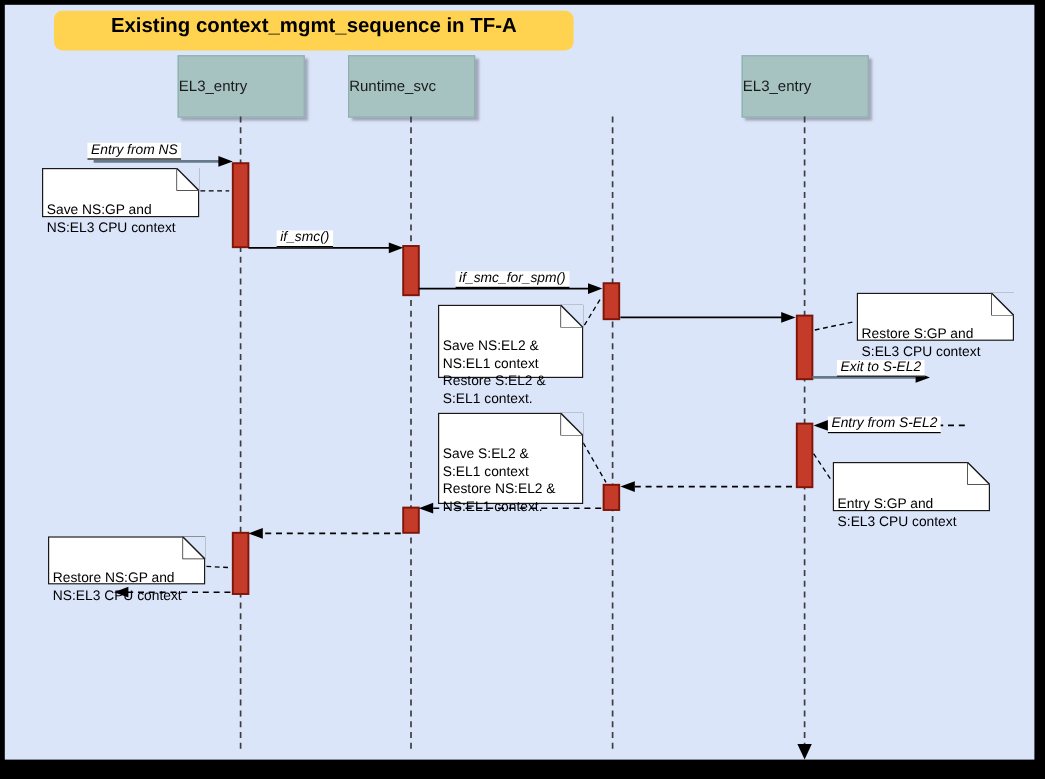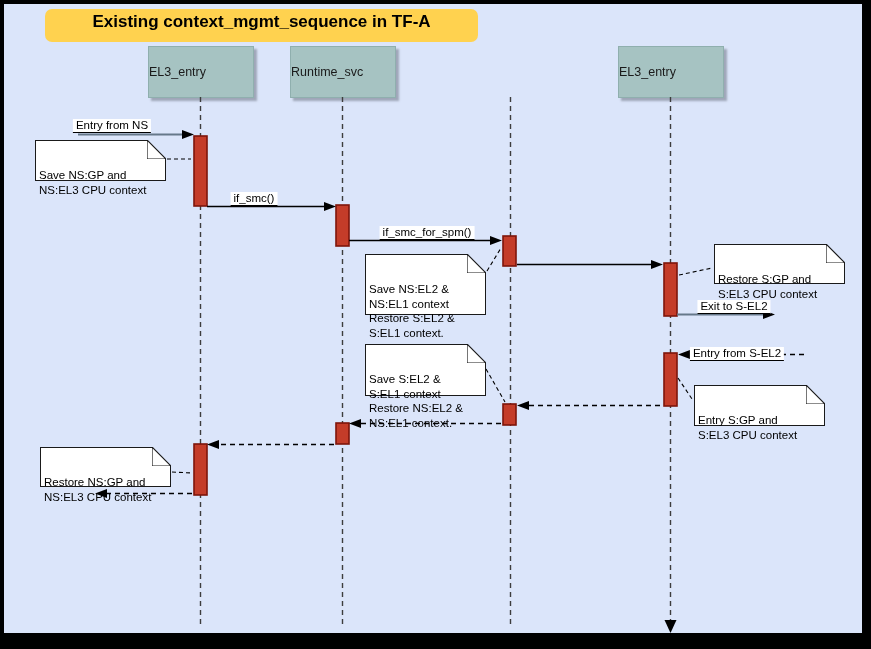--- a/index.html
+++ b/index.html
@@ -22,21 +22,21 @@
   .head{
     position:absolute;top:46px;width:104px;height:50px;background:var(--header-bg);
     border:1px solid #8fafae;box-shadow:3px 3px 2px rgba(110,115,130,.55);
     display:flex;align-items:center;justify-content:flex-start;
     font-size:12.5px;color:var(--ink);
   }
   svg.overlay{position:absolute;left:0;top:0;}
   .mlabel{
     position:absolute;transform:translateX(-50%);background:#fff;
     border-bottom:1px solid #000;padding:0 3px 1px 3px;white-space:nowrap;
-    font-size:11.5px;color:#000;line-height:12px;
+    font-size:11.5px;color:#000;line-height:12px;font-style:italic;
   }
   .note{
     position:absolute;background:var(--note-bg);border:1px solid var(--ink);
     box-sizing:border-box;
   }
   .note-text{
     position:absolute;left:3px;top:3px;right:2px;bottom:0;
     font-size:11.5px;line-height:14.5px;color:#000;white-space:pre-line;margin-top:24px;
   }
   .fold{position:absolute;top:-1px;right:-1px;width:19px;height:19px;}
@@ -151,21 +151,21 @@
 
   <div class="note" style="left:714px;top:244px;width:131px;height:40px">
     <svg class="fold" viewBox="0 0 19 19">
       <path d="M0,0 H19 V19 Z" fill="var(--bg)"></path>
       <path d="M0,0 L19,19 L0,19 Z" fill="#fff" stroke="#1a1a1a" stroke-width="1.2"></path>
     </svg>
     <div class="note-text">Restore S:GP and
 S:EL3 CPU context</div>
   </div>
 
-  <div class="note" style="left:365px;top:344px;width:121px;height:52px">
+  <div class="note" style="left:365px;top:344px;width:121px;height:76px">
     <svg class="fold" viewBox="0 0 19 19">
       <path d="M0,0 H19 V19 Z" fill="var(--bg)"></path>
       <path d="M0,0 L19,19 L0,19 Z" fill="#fff" stroke="#1a1a1a" stroke-width="1.2"></path>
     </svg>
     <div class="note-text">Save S:EL2 &amp;
 S:EL1 context
 Restore NS:EL2 &amp;
 NS:EL1 context.</div>
   </div>
 

